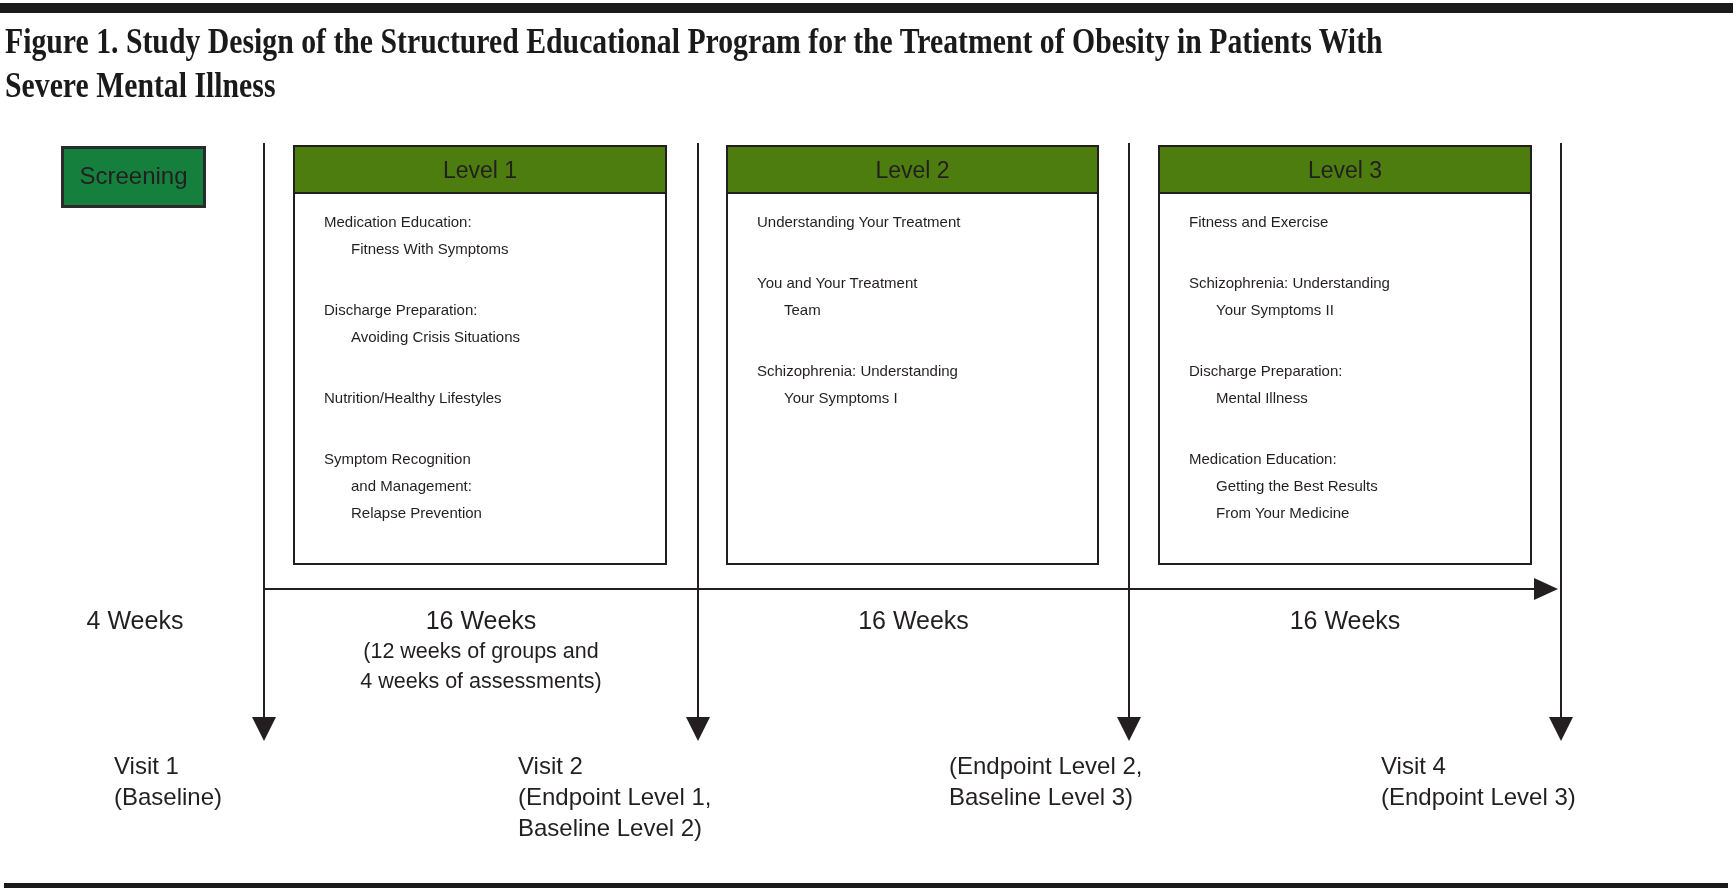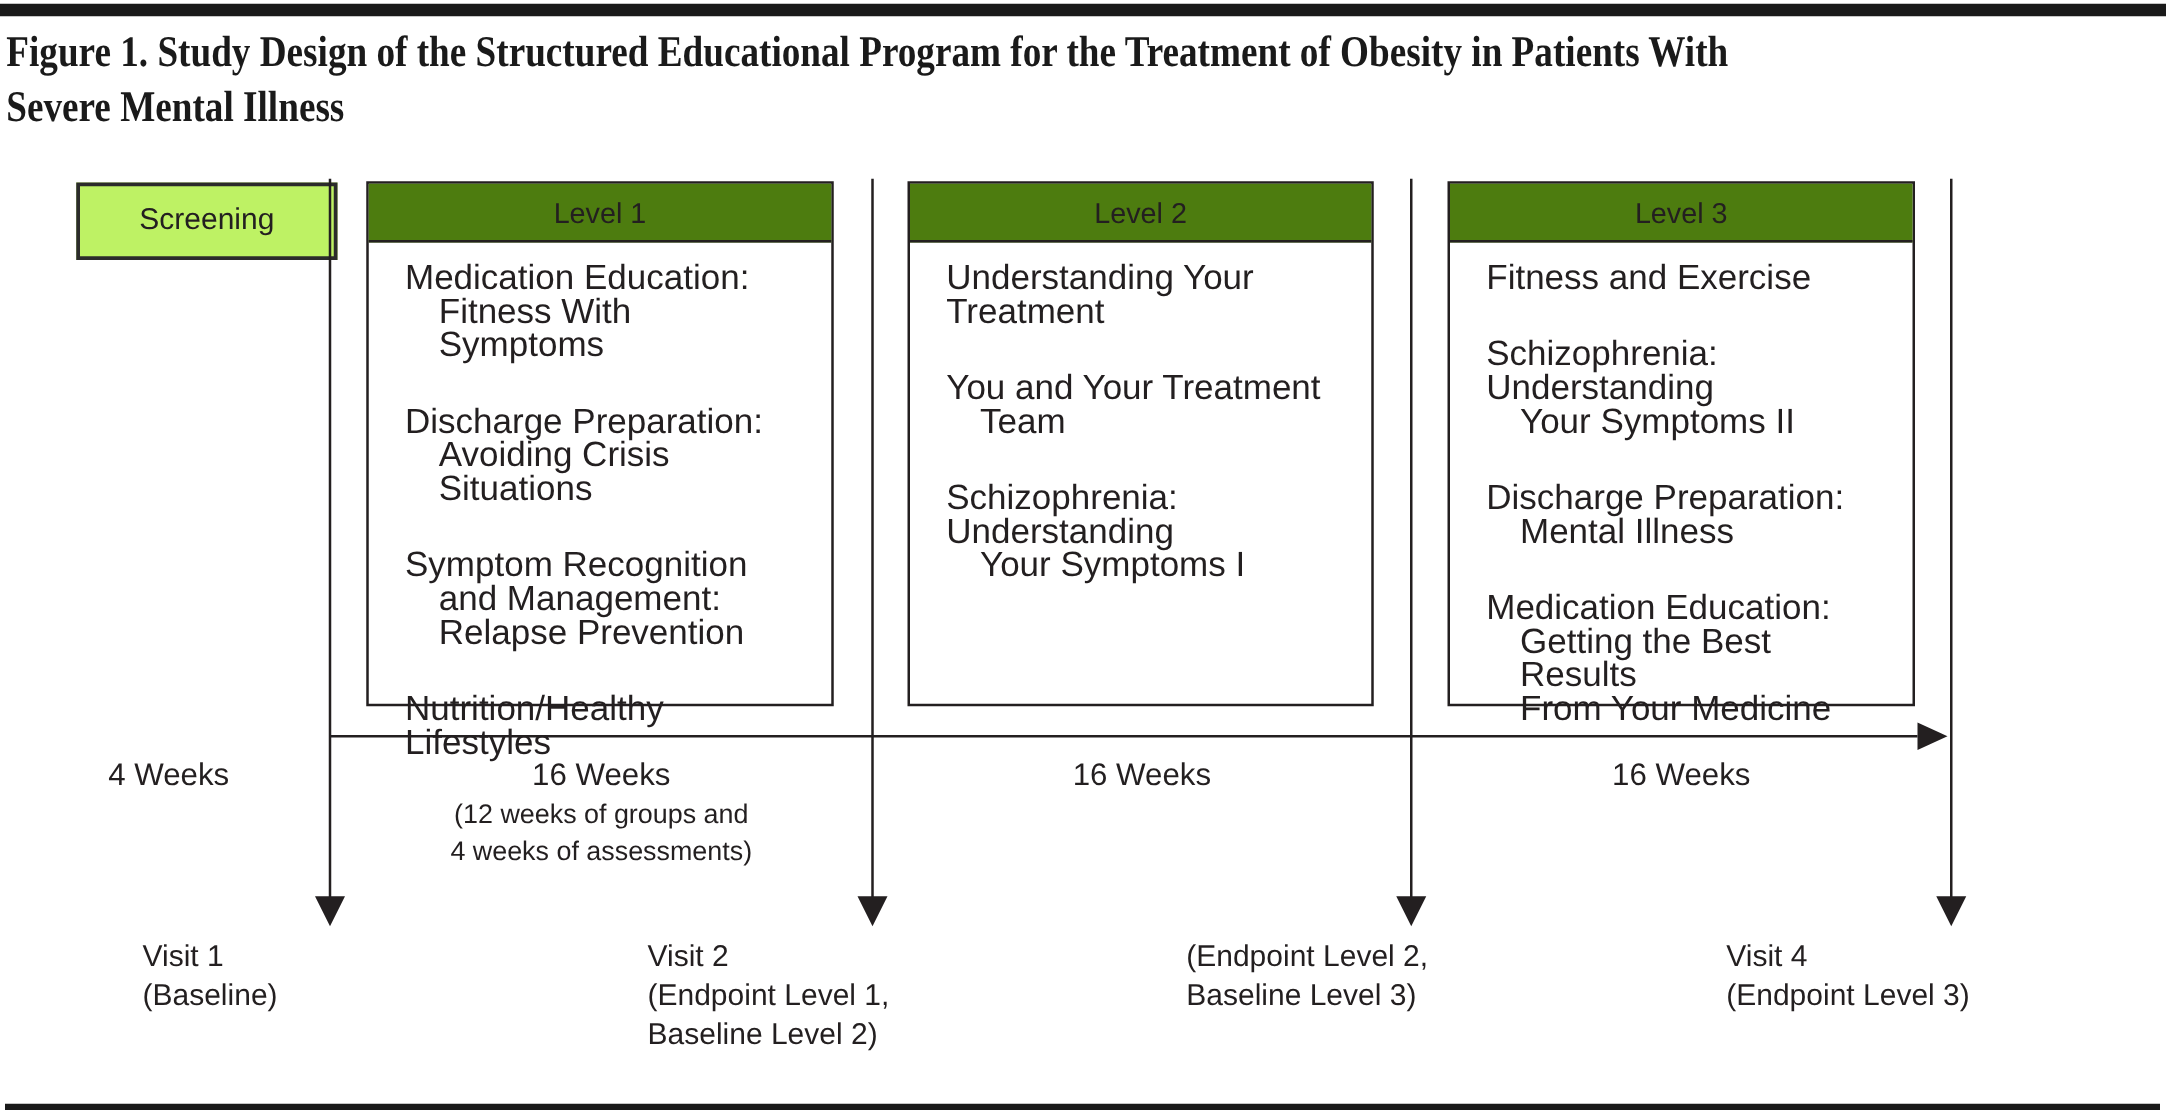--- a/index.html
+++ b/index.html
@@ -18,35 +18,35 @@
   .fig-title {
     left:5px; top:20px; width:1760px;
     font-family:"Liberation Serif", serif; font-weight:bold;
     font-size:35px; line-height:44px; color:#1a1a1a;
     transform:scaleX(0.85); transform-origin:left top; white-space:nowrap;
   }
   .fig-title span { display:block; }
 
   
   .screening-box {
-    left:61px; top:146px; width:209px; height:62px;
-    background:#bef264; border:3px solid #2b2b2b;
+    left:61px; top:146px; width:145px; height:62px;
+    background:#15803d; border:3px solid #2b2b2b;
     text-align:center; font-size:24px; line-height:54px;
   }
 
   
   .level-box { top:145px; width:374px; height:420px; border:2px solid #231f20; background:#ffffff; }
   .level-1 { left:293px; }
   .level-2 { left:726px; width:373px; }
   .level-3 { left:1158px; }
   .level-header {
     height:47px; background:#4d7c0f; border-bottom:2px solid #231f20;
     text-align:center; font-size:23px; line-height:46px;
   }
-  .level-content { padding:14px 20px 0 29px; font-size:28px; line-height:27px; }
+  .level-content { padding:14px 20px 0 29px; font-size:15px; line-height:27px; }
   .item { margin-bottom:34px; }
   .item .cont { padding-left:27px; }
 
   
   .vline { top:143px; width:2px; height:577px; background:#231f20; }
   .vl-1 { left:263px; } .vl-2 { left:697px; } .vl-3 { left:1128px; } .vl-4 { left:1560px; }
   .down-arrow {
     top:717px; width:0; height:0;
     border-left:12px solid transparent; border-right:12px solid transparent;
     border-top:24px solid #231f20;
@@ -109,26 +109,26 @@
   <div class="level-content">
     <div class="item">
       <div>Medication Education:</div>
       <div class="cont">Fitness With Symptoms</div>
     </div>
     <div class="item">
       <div>Discharge Preparation:</div>
       <div class="cont">Avoiding Crisis Situations</div>
     </div>
     <div class="item">
+      <div>Nutrition/Healthy Lifestyles</div>
+    </div>
+    <div class="item">
       <div>Symptom Recognition</div>
       <div class="cont">and Management:</div>
       <div class="cont">Relapse Prevention</div>
-    </div>
-    <div class="item">
-      <div>Nutrition/Healthy Lifestyles</div>
     </div>
   </div>
 </div>
 
 <div class="abs level-box level-2">
   <div class="level-header">
     <span>Level 2</span>
   </div>
   <div class="level-content">
     <div class="item">

